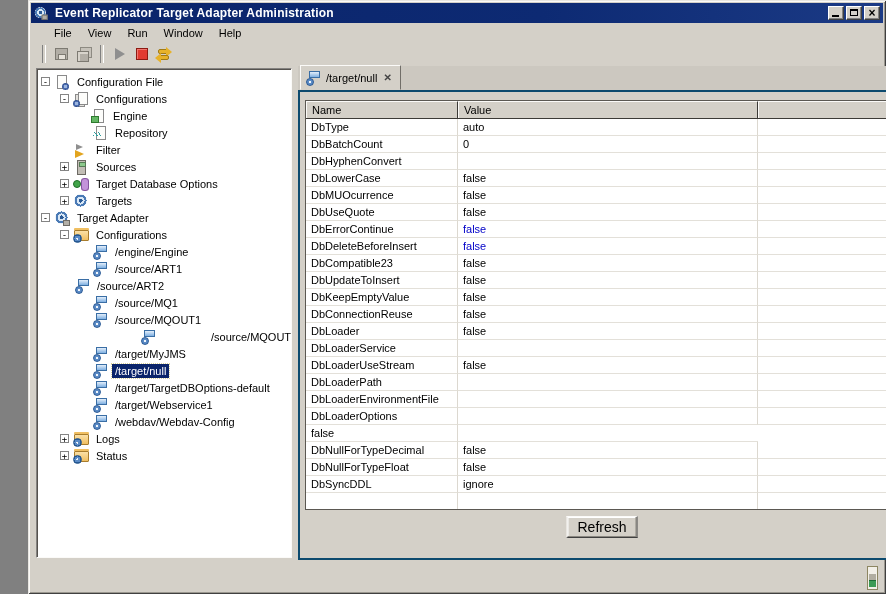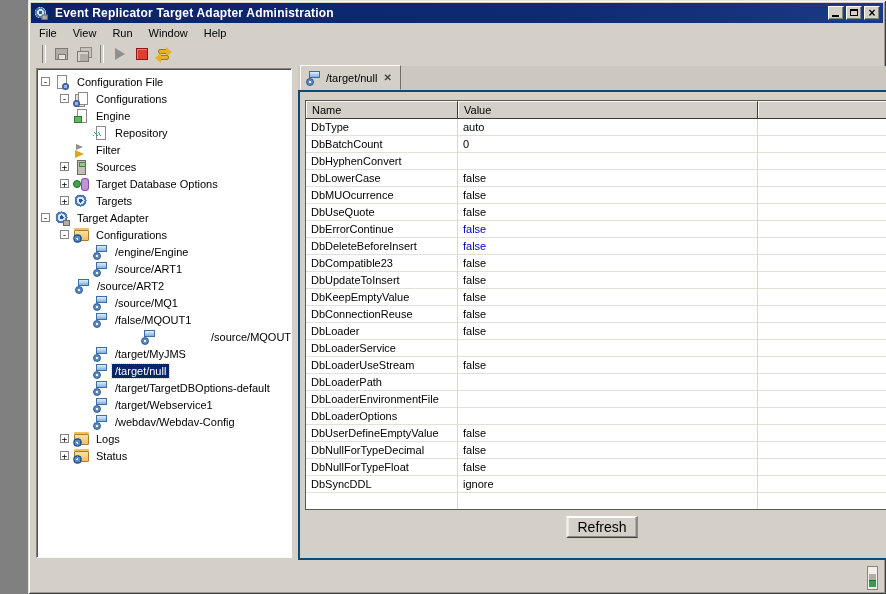--- a/index.html
+++ b/index.html
@@ -11,21 +11,21 @@
     background:linear-gradient(90deg,#0a246a 0%,#0d2a73 60%,#1b3a85 100%);
     display:flex;align-items:center;padding:0 3px;}
   .title-text{color:#fff;font-weight:bold;font-size:12px;margin-left:5px;letter-spacing:.2px;white-space:nowrap;}
   .winbtns{margin-left:auto;display:flex;gap:2px;}
   .winbtn{width:16px;height:14px;background:#d4d0c8;border:1px solid;border-color:#fff #404040 #404040 #fff;
     box-shadow:inset -1px -1px 0 #808080;padding:0;position:relative;cursor:default;}
   .glyph-min{position:absolute;left:3px;bottom:2px;width:7px;height:2px;background:#000;}
   .glyph-max{position:absolute;left:3px;top:2px;width:8px;height:7px;border:1px solid #000;border-top-width:2px;box-sizing:border-box;}
   .glyph-close{position:absolute;left:0;top:-1px;width:100%;text-align:center;font-weight:bold;font-size:12px;line-height:14px;}
   
-  .menubar{position:absolute;left:3px;right:3px;top:23px;height:19px;display:flex;align-items:center;padding-left:0;}
+  .menubar{position:absolute;left:3px;right:3px;top:23px;height:19px;display:flex;align-items:center;padding-left:15px;}
   .menu-item{padding:2px 8px;cursor:default;}
   .toolbar{position:absolute;left:3px;right:3px;top:42px;height:24px;display:flex;align-items:center;padding-left:6px;}
   .tsep{width:2px;height:18px;border-left:1px solid #808080;border-right:1px solid #fff;margin:0 5px;}
   .tbtn{background:transparent;border:1px solid transparent;width:22px;height:22px;padding:0;position:relative;display:flex;align-items:center;justify-content:center;}
   .icon{display:inline-block;width:16px;height:16px;position:relative;flex:none;}
   
   .floppy::before{content:"";position:absolute;left:1px;top:2px;width:11px;height:10px;background:#b2aea6;border:1px solid #7d7a72;}
   .floppy::after{content:"";position:absolute;left:4px;top:8px;width:6px;height:4px;background:#e6e2da;border:1px solid #7d7a72;border-bottom:none;}
   .floppy-all::before{content:"";position:absolute;left:4px;top:1px;width:10px;height:9px;background:#c6c2ba;border:1px solid #8d8a82;}
   .floppy-all::after{content:"";position:absolute;left:1px;top:5px;width:10px;height:9px;background:#b2aea6;border:1px solid #7d7a72;box-shadow:inset 2px 2px 0 #d8d4cc;}
@@ -164,21 +164,21 @@
         <div class="tree-row" style="padding-left: 4px;">
     <span class="expander">-</span>
     <span class="icon config-file-icon"></span>
     <span class="tree-label">Configuration File</span>
   </div>
         <div class="tree-row" style="padding-left: 23px;">
     <span class="expander">-</span>
     <span class="icon configurations-icon"></span>
     <span class="tree-label">Configurations</span>
   </div>
-        <div class="tree-row" style="padding-left: 23px;">
+        <div class="tree-row" style="padding-left: 40px;">
     <span class="expander none"></span>
     <span class="icon engine-icon"></span>
     <span class="tree-label">Engine</span>
   </div>
         <div class="tree-row" style="padding-left: 42px;">
     <span class="expander none"></span>
     <span class="icon repository-icon"></span>
     <span class="tree-label">Repository</span>
   </div>
         <div class="tree-row" style="padding-left: 23px;">
@@ -227,21 +227,21 @@
     <span class="tree-label">/source/ART2</span>
   </div>
         <div class="tree-row" style="padding-left: 42px;">
     <span class="expander none"></span>
     <span class="icon adapter-config-icon"></span>
     <span class="tree-label">/source/MQ1</span>
   </div>
         <div class="tree-row" style="padding-left: 42px;">
     <span class="expander none"></span>
     <span class="icon adapter-config-icon"></span>
-    <span class="tree-label">/false/MQOUT1</span>
+    <span class="tree-label">/source/MQOUT1</span>
   </div>
         <div class="tree-row" style="padding-left: 42px; gap: 48px;">
     <span class="expander none"></span>
     <span class="icon adapter-config-icon"></span>
     <span class="tree-label">/source/MQOUT7</span>
   </div>
         <div class="tree-row" style="padding-left: 42px;">
     <span class="expander none"></span>
     <span class="icon adapter-config-icon"></span>
     <span class="tree-label">/target/MyJMS</span>
@@ -379,21 +379,20 @@
     <div class="tc">DbLoaderEnvironmentFile</div>
     <div class="tc"></div>
     <div class="tc last"></div>
   </div>
             <div class="t-row">
     <div class="tc">DbLoaderOptions</div>
     <div class="tc"></div>
     <div class="tc last"></div>
   </div>
             <div class="t-row">
-    <div class="tc">DbUserDefineEmptyValue</div>
     <div class="tc">false</div>
     <div class="tc last"></div>
   </div>
             <div class="t-row">
     <div class="tc">DbNullForTypeDecimal</div>
     <div class="tc">false</div>
     <div class="tc last"></div>
   </div>
             <div class="t-row">
     <div class="tc">DbNullForTypeFloat</div>

